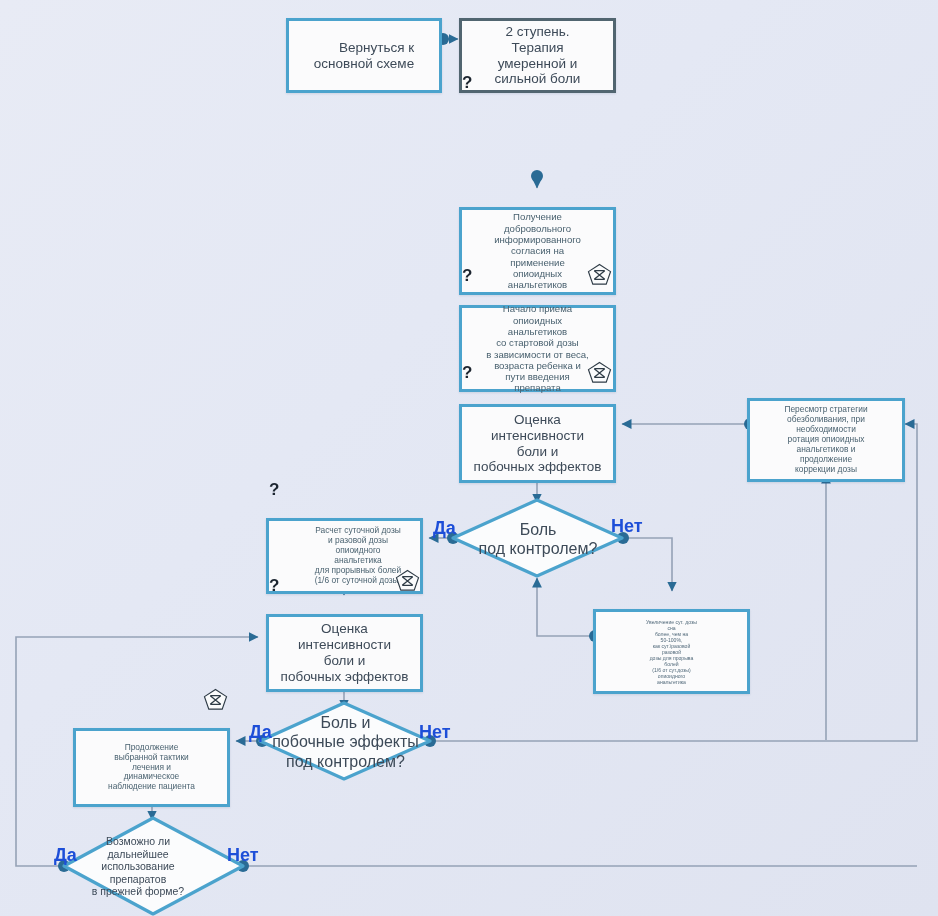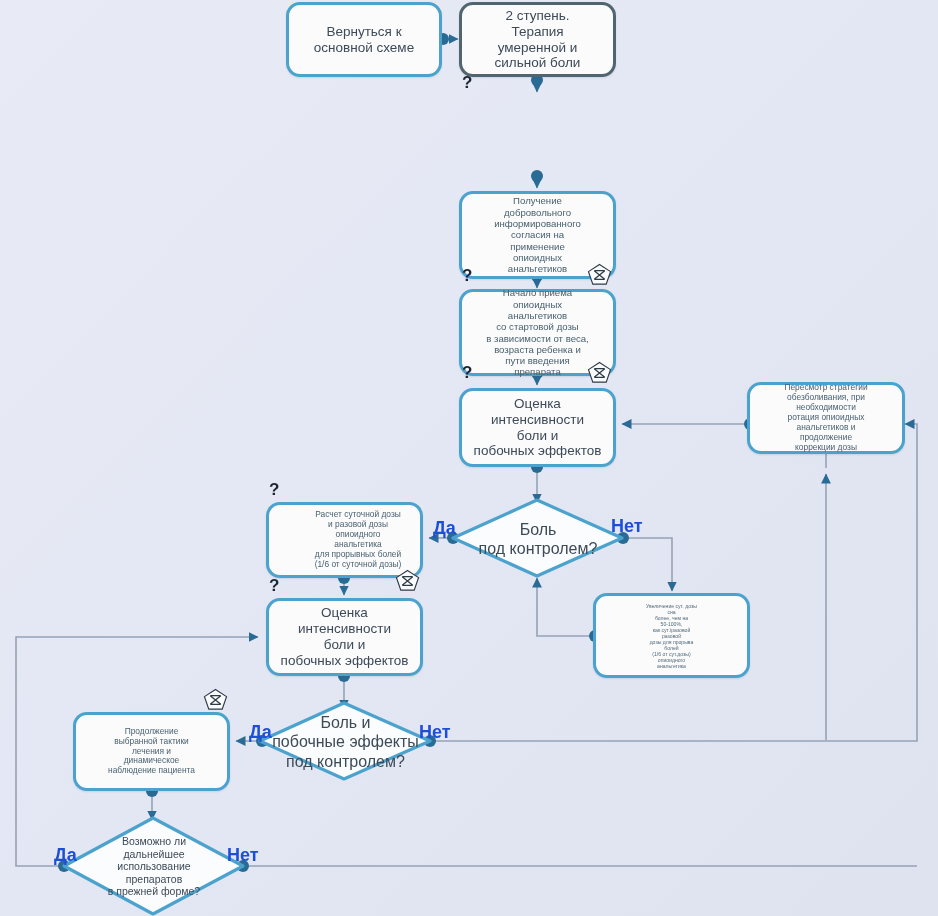--- a/index.html
+++ b/index.html
@@ -7,22 +7,23 @@
     width:938px;height:916px;overflow:hidden;
     background:linear-gradient(135deg,#e8ebf5 0%,#e4e8f4 40%,#dfe3f0 100%);
     font-family:"Liberation Sans","DejaVu Sans",sans-serif;
   }
   #stage{position:relative;width:938px;height:916px;}
   svg.layer{position:absolute;left:0;top:0;width:938px;height:916px;}
 
   
   .node{position:absolute;box-sizing:border-box;display:flex;align-items:center;justify-content:center;text-align:center;}
   .node.box{
-    background:#fbfbfc;border:3px solid #4ba3cd;border-radius:14px;
+    background:#fbfbfc;border:3px solid #4ba3cd;border-radius:0;
     box-shadow:0 1px 2px rgba(40,70,110,.13);
+    margin-top:16px;
   }
   .node.box.dark{border-color:#516570;}
   .node .lbl{color:#3f4a57;line-height:1.18;padding:4px 7px;white-space:pre-line;}
 
   .t-lg .lbl{font-size:13.5px;color:#3d4a58;}
   .t-md .lbl{font-size:9.6px;color:#48606e;}
   .t-sm .lbl{font-size:8.4px;color:#4a6270;}
   .t-xs .lbl{font-size:5.1px;color:#51697a;}
 
   
@@ -111,21 +112,21 @@
       <circle cx="243" cy="866" r="6"></circle>
     </g>
 
     <g fill="#fbfcfd" stroke="#4ba3cd" stroke-width="3.2" stroke-linejoin="round">
       <polygon points="537,500 622,538 537,576 453,538"></polygon>
       <polygon points="344,703 430,741 344,779 260,741"></polygon>
       <polygon points="153,818 243,866 153,914 64,866"></polygon>
     </g>
   </svg>
 
-  <div class="node box t-lg" style="left:286px;top:2px;width:156px;height:75px;">
+  <div class="node box t-lg" style="left:286px;top:2px;width:156px;height:75px;text-align:right;">
     <span class="lbl">Вернуться к
 основной схеме</span>
   </div>
 
   <div class="node box dark t-lg" style="left:459px;top:2px;width:157px;height:75px;">
     <span class="lbl">2 ступень.
 Терапия
 умеренной и
 сильной боли</span>
   </div>
@@ -151,21 +152,21 @@
 пути введения
 препарата</span>
   </div>
 
   <div class="node box t-lg" style="left:459px;top:388px;width:157px;height:79px;">
     <span class="lbl">Оценка интенсивности
 боли и
 побочных эффектов</span>
   </div>
 
-  <div class="node box t-sm" style="left:747px;top:382px;width:158px;height:72px;text-align:center;">
+  <div class="node box t-sm" style="left:747px;top:382px;width:158px;height:84px;text-align:center;">
     <span class="lbl">Пересмотр стратегии
 обезболивания, при
 необходимости
 ротация опиоидных
 анальгетиков и
 продолжение
 коррекции дозы</span>
   </div>
 
   <div class="node box t-sm" style="left:266px;top:502px;width:157px;height:76px;padding-left:27px;">
@@ -209,21 +210,21 @@
     <div class="dtext">Боль
 под контролем?</div>
   </div>
 
   <div class="diamond d-sm" style="left:260px;top:703px;width:171px;height:78px;">
     <div class="dtext">Боль и
 побочные эффекты
 под контролем?</div>
   </div>
 
-  <div class="diamond d-sm" style="left:64px;top:818px;width:180px;height:97px;">
+  <div class="diamond d-sm" style="left:48px;top:818px;width:180px;height:97px;">
     <div class="dtext" style="font-size:10.5px;">Возможно ли
 дальнейшее
 использование
 препаратов
 в прежней форме?</div>
   </div>
 
   <div class="elabel" style="left:433px;top:518px;">Да</div>
   <div class="elabel" style="left:611px;top:516px;">Нет</div>
   <div class="elabel" style="left:249px;top:722px;">Да</div>

